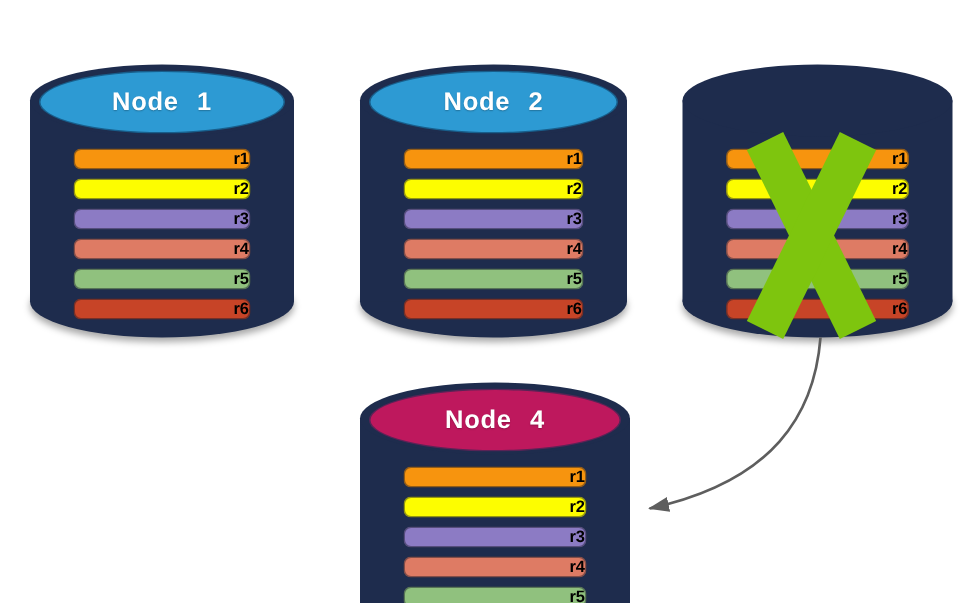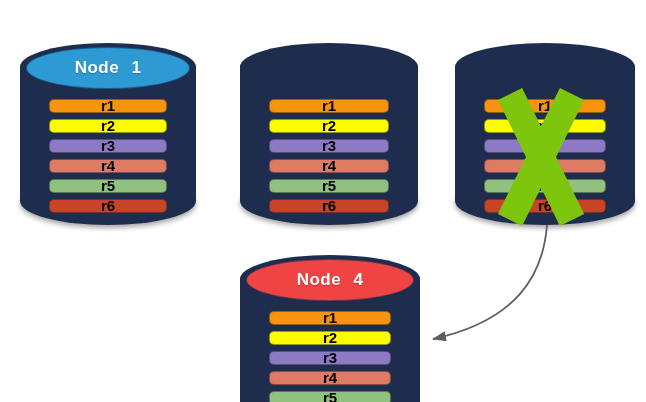--- a/index.html
+++ b/index.html
@@ -34,21 +34,21 @@
     text-shadow:0 1px 1px rgba(0,0,0,0.25);
     white-space:nowrap;
   }
   .bars{
     position:absolute;left:29px;right:29px;top:56px;z-index:5;
   }
   .bar{
     height:14px;margin-bottom:6px;border-radius:5px;
     border:1px solid rgba(20,25,40,0.45);
     box-sizing:border-box;
-    font-size:15px;font-weight:bold;line-height:12px;text-align:center;
+    font-size:11px;font-weight:bold;line-height:12px;text-align:right;
   }
   .fail-x{
     position:absolute;z-index:6;
     left:33px;top:43px;width:102px;height:142px;
   }
   .arrow-layer{
     position:absolute;left:0;top:0;width:646px;height:402px;
     z-index:10;pointer-events:none;
   }
 </style>
@@ -71,20 +71,23 @@
       <div class="bar" style="background: rgb(222, 123, 100); color: rgb(0, 0, 0);">r4</div>
       <div class="bar" style="background: rgb(144, 193, 126); color: rgb(0, 0, 0);">r5</div>
       <div class="bar" style="background: rgb(199, 68, 39); color: rgb(0, 0, 0);">r6</div>
     </div>
   </div>
 
   <div class="node" style="left:240px;top:7px;width:178px;height:182px;">
     <div class="cyl-bottom" style="background: rgb(30, 44, 77);"></div>
     <div class="cyl-body" style="background: rgb(30, 44, 77);"></div>
     <div class="cyl-top" style="background: rgb(30, 44, 77);"></div>
+    <div class="cyl-top-inner" style="background: rgb(45, 154, 211);">
+      <span class="node-title" style="color: rgb(255, 255, 255);">Node 2</span>
+    </div>
     <div class="bars">
       <div class="bar" style="background: rgb(247, 148, 14); color: rgb(0, 0, 0);">r1</div>
       <div class="bar" style="background: rgb(253, 253, 0); color: rgb(0, 0, 0);">r2</div>
       <div class="bar" style="background: rgb(140, 123, 196); color: rgb(0, 0, 0);">r3</div>
       <div class="bar" style="background: rgb(222, 123, 100); color: rgb(0, 0, 0);">r4</div>
       <div class="bar" style="background: rgb(144, 193, 126); color: rgb(0, 0, 0);">r5</div>
       <div class="bar" style="background: rgb(199, 68, 39); color: rgb(0, 0, 0);">r6</div>
     </div>
   </div>
 
@@ -103,21 +106,21 @@
     <svg class="fail-x" viewBox="0 0 102 142" aria-hidden="true">
       <line x1="22" y1="8" x2="84" y2="134" stroke-width="27" stroke="#7EC50E"></line>
       <line x1="84" y1="8" x2="22" y2="134" stroke-width="27" stroke="#7EC50E"></line>
     </svg>
   </div>
 
   <div class="node" style="left:240px;top:219px;width:180px;height:179px;">
     <div class="cyl-bottom" style="background: rgb(30, 44, 77);"></div>
     <div class="cyl-body" style="background: rgb(30, 44, 77);"></div>
     <div class="cyl-top" style="background: rgb(30, 44, 77);"></div>
-    <div class="cyl-top-inner" style="background: #ef4444;">
+    <div class="cyl-top-inner" style="background: #be185d;">
       <span class="node-title" style="color: rgb(255, 255, 255);">Node 4</span>
     </div>
     <div class="bars">
       <div class="bar" style="background: rgb(247, 148, 14); color: rgb(0, 0, 0);">r1</div>
       <div class="bar" style="background: rgb(253, 253, 0); color: rgb(0, 0, 0);">r2</div>
       <div class="bar" style="background: rgb(140, 123, 196); color: rgb(0, 0, 0);">r3</div>
       <div class="bar" style="background: rgb(222, 123, 100); color: rgb(0, 0, 0);">r4</div>
       <div class="bar" style="background: rgb(144, 193, 126); color: rgb(0, 0, 0);">r5</div>
       <div class="bar" style="background: rgb(199, 68, 39); color: rgb(0, 0, 0);">r6</div>
     </div>

